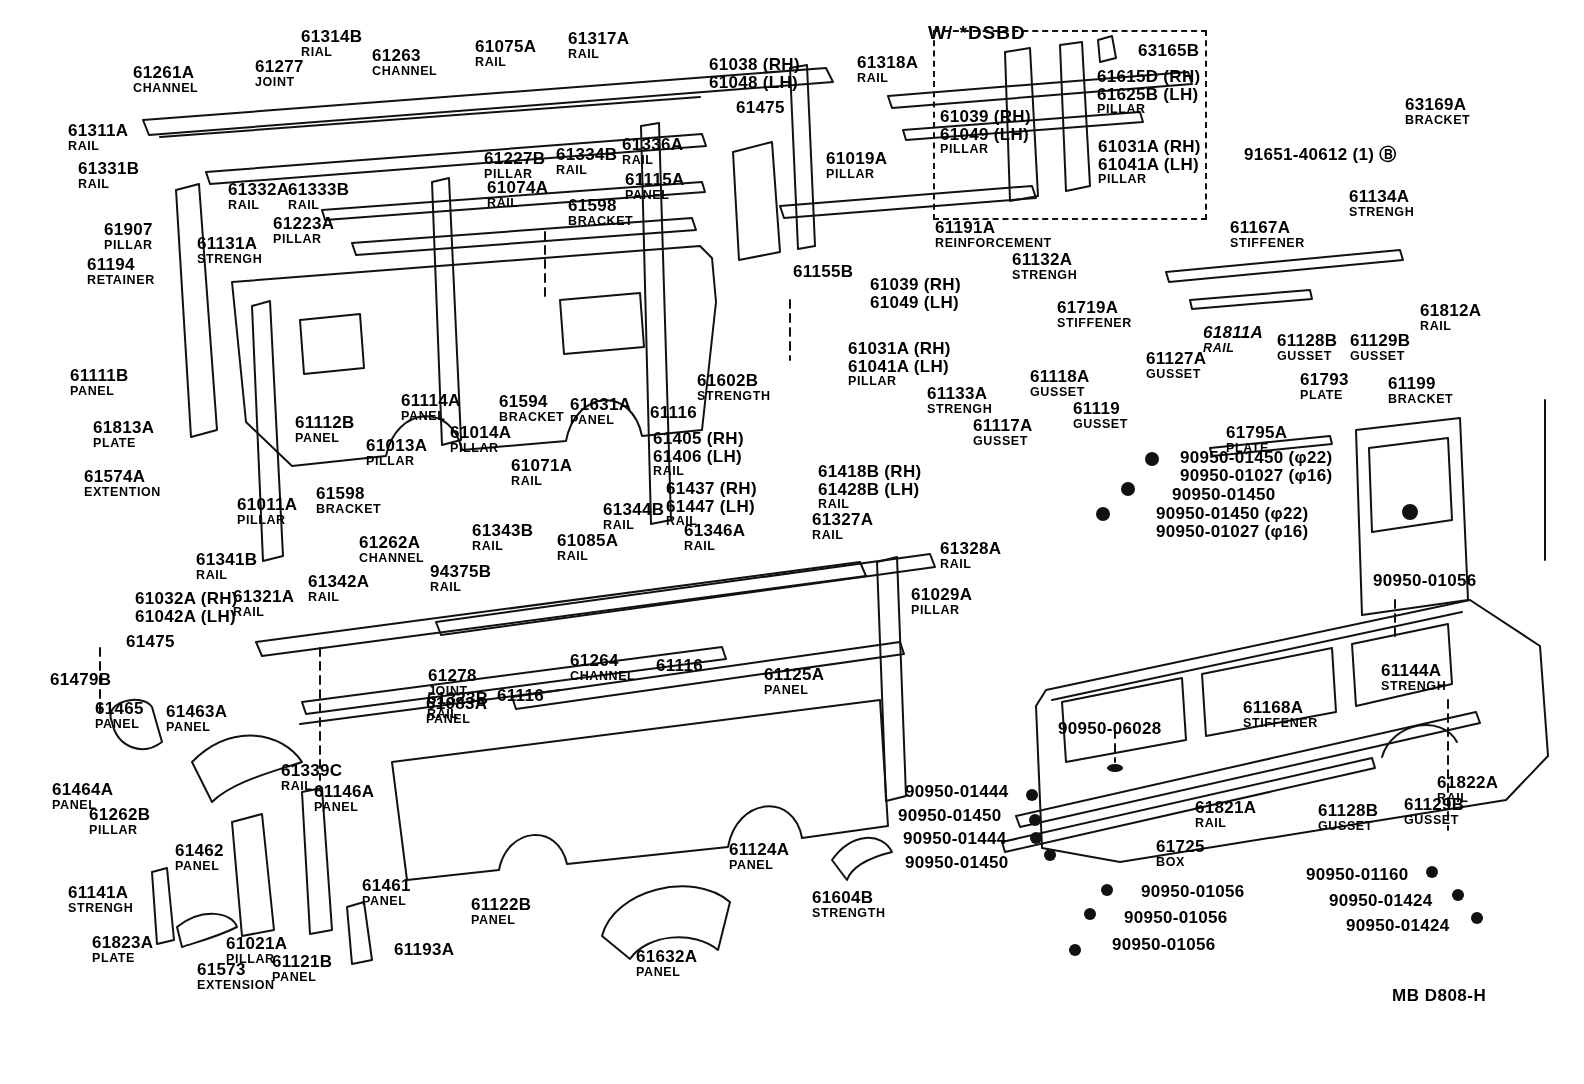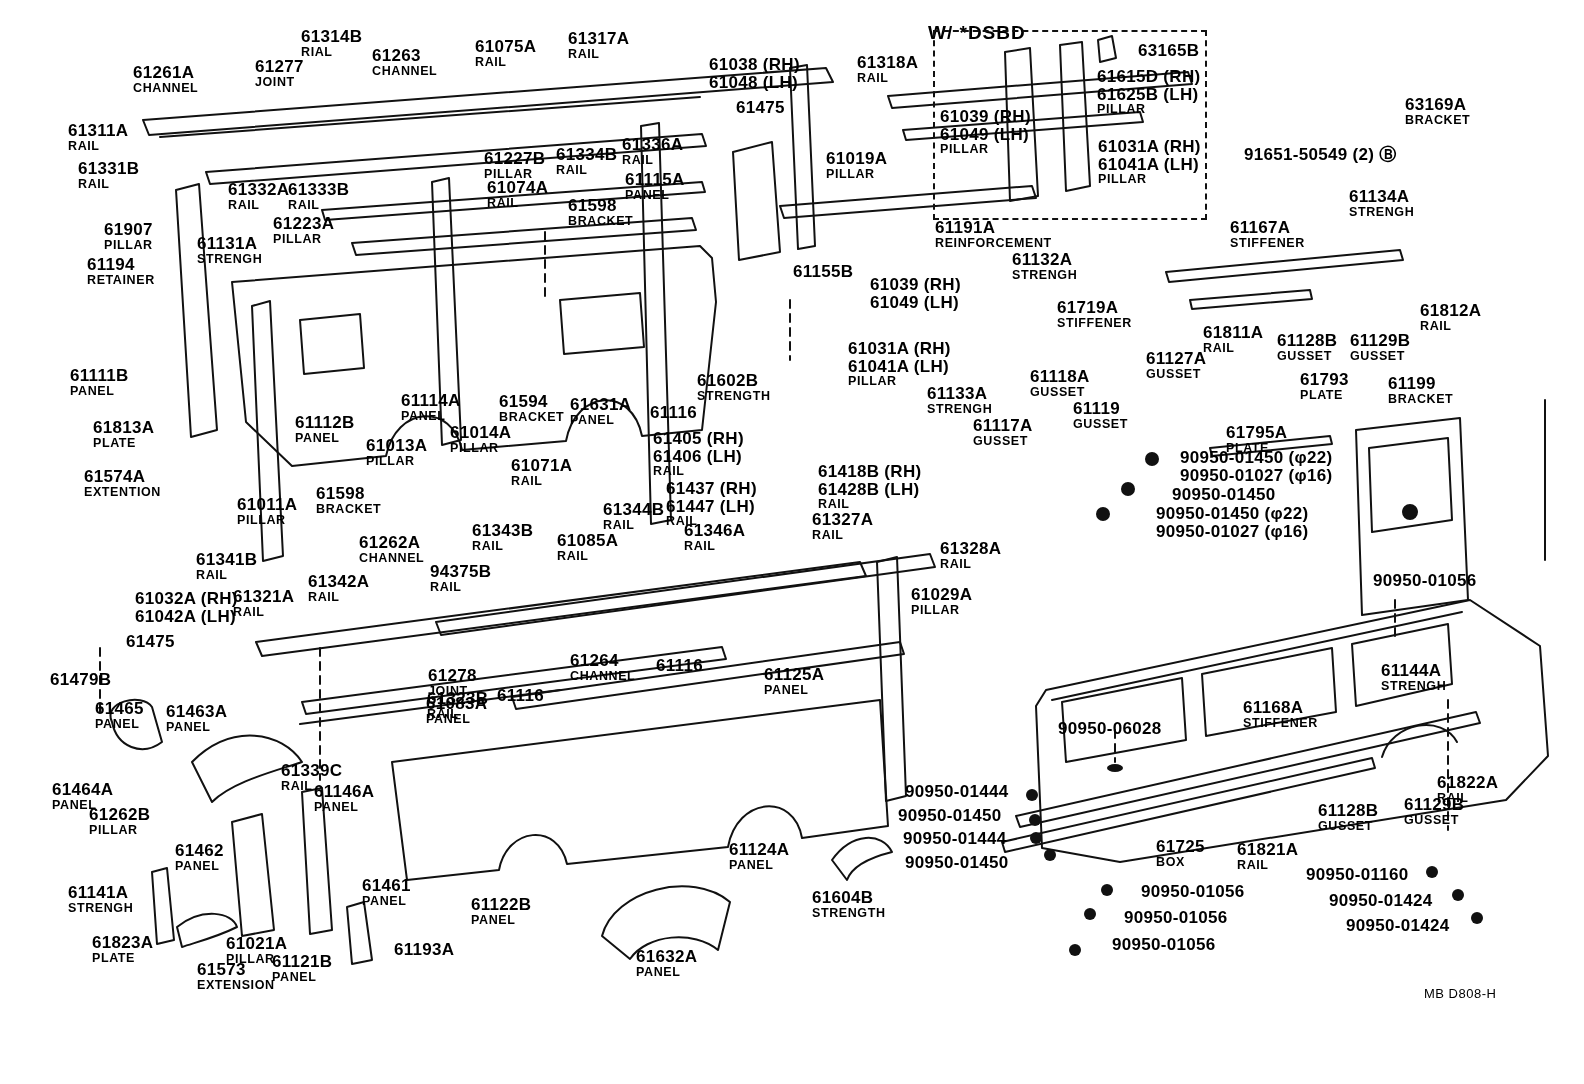--- a/index.html
+++ b/index.html
@@ -5,21 +5,21 @@
   html,body{margin:0;padding:0;background:#fff;}
   #stage{position:relative;width:1584px;height:1084px;background:#ffffff;overflow:hidden;
          font-family:"Liberation Sans","DejaVu Sans",sans-serif;color:#000;}
   #art{position:absolute;left:0;top:0;}
   #label-layer{position:absolute;left:0;top:0;width:100%;height:100%;}
   .label{position:absolute;white-space:nowrap;line-height:1.04;}
   .label .num{font-weight:700;font-size:17px;letter-spacing:.3px;}
   .label .desc{font-weight:700;font-size:12.5px;letter-spacing:.6px;}
   .inset-title{position:absolute;left:928px;top:8px;font-weight:700;font-size:19px;letter-spacing:1px;margin-top:14px;}
   .inset-box{position:absolute;left:933px;top:30px;width:270px;height:186px;border:2px dashed #111;}
-  .footer-code{position:absolute;left:1392px;top:986px;font-weight:400;font-size:13px;letter-spacing:.5px;margin-left:32px;}
+  .footer-code{position:absolute;left:1392px;top:986px;font-weight:700;font-size:17px;letter-spacing:.5px;}
 </style>
 </head>
 <body>
 
 <div id="stage">
 
   <svg id="art" width="1584" height="1084" viewBox="0 0 1584 1084" fill="none" stroke="#111" stroke-width="2" stroke-linejoin="round" stroke-linecap="round">
 
     <path d="M143,120 L826,68 L833,82 L149,135 Z"></path>
     <path d="M160,137 L700,97"></path>
@@ -225,21 +225,21 @@
       <div class="label" style="left: 1098px; top: 138px;">
         <div class="num">61031A (RH)</div>
         <div class="num">61041A (LH)</div>
         <div class="desc">PILLAR</div>
       </div>
       <div class="label" style="left: 1405px; top: 96px;">
         <div class="num">63169A</div>
         <div class="desc">BRACKET</div>
       </div>
       <div class="label" style="left: 1244px; top: 146px;">
-        <div class="num">91651-50549 (2) Ⓑ</div>
+        <div class="num">91651-40612 (1) Ⓑ</div>
       </div>
       <div class="label" style="left: 1349px; top: 188px;">
         <div class="num">61134A</div>
         <div class="desc">STRENGH</div>
       </div>
       <div class="label" style="left: 1230px; top: 219px;">
         <div class="num">61167A</div>
         <div class="desc">STIFFENER</div>
       </div>
       <div class="label" style="left: 935px; top: 219px;">
@@ -254,21 +254,21 @@
         <div class="num">61155B</div>
       </div>
       <div class="label" style="left: 870px; top: 276px;">
         <div class="num">61039 (RH)</div>
         <div class="num">61049 (LH)</div>
       </div>
       <div class="label" style="left: 1057px; top: 289px; margin-top: 10px;">
         <div class="num">61719A</div>
         <div class="desc">STIFFENER</div>
       </div>
-      <div class="label" style="left: 1203px; top: 324px;">
+      <div class="label" style="left: 1203px; top: 324px; font-style: italic;">
         <div class="num">61811A</div>
         <div class="desc">RAIL</div>
       </div>
       <div class="label" style="left: 1277px; top: 332px;">
         <div class="num">61128B</div>
         <div class="desc">GUSSET</div>
       </div>
       <div class="label" style="left: 1350px; top: 332px;">
         <div class="num">61129B</div>
         <div class="desc">GUSSET</div>
@@ -579,21 +579,21 @@
       </div>
       <div class="label" style="left: 1141px; top: 883px;">
         <div class="num">90950-01056</div>
       </div>
       <div class="label" style="left: 1124px; top: 909px;">
         <div class="num">90950-01056</div>
       </div>
       <div class="label" style="left: 1112px; top: 936px;">
         <div class="num">90950-01056</div>
       </div>
-      <div class="label" style="left: 1237px; top: 799px; margin-top: 42px;">
+      <div class="label" style="left: 1195px; top: 799px;">
         <div class="num">61821A</div>
         <div class="desc">RAIL</div>
       </div>
       <div class="label" style="left: 1318px; top: 802px;">
         <div class="num">61128B</div>
         <div class="desc">GUSSET</div>
       </div>
       <div class="label" style="left: 1404px; top: 796px;">
         <div class="num">61129B</div>
         <div class="desc">GUSSET</div>

